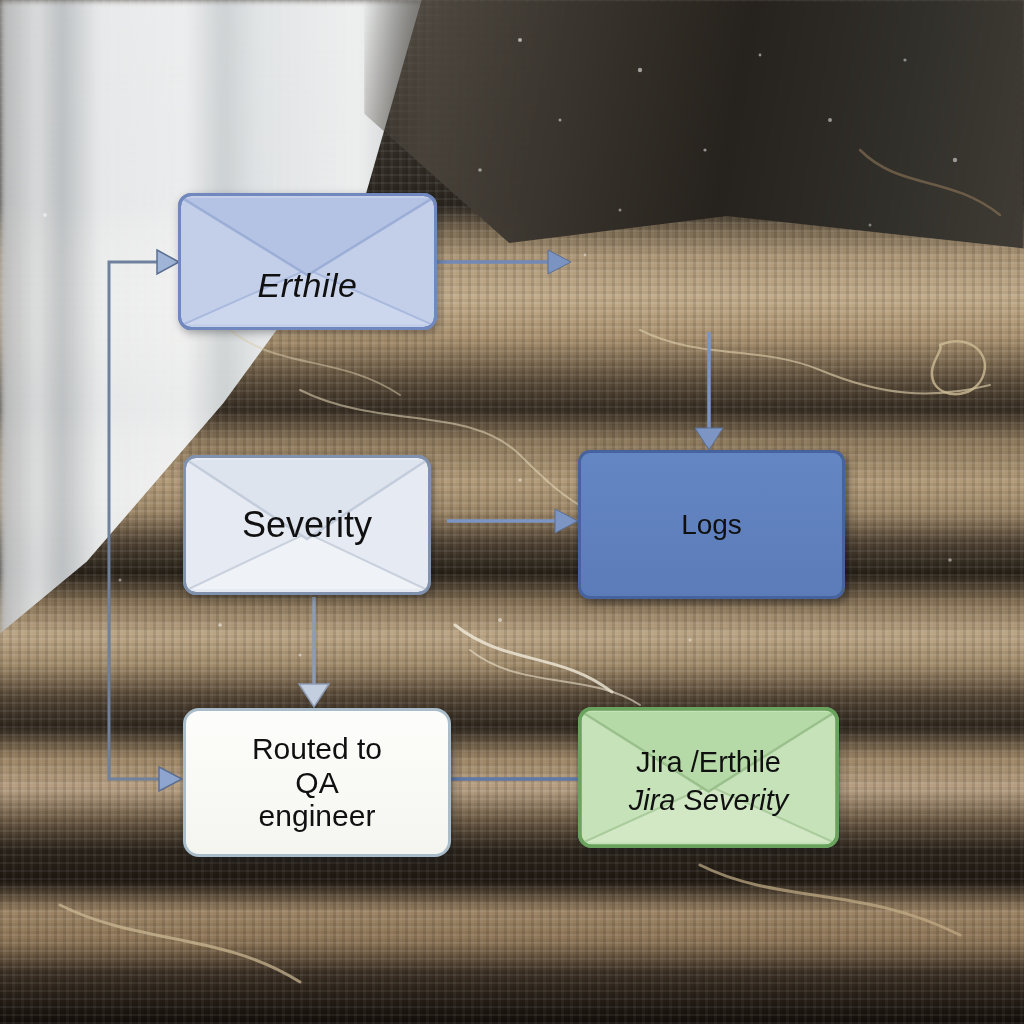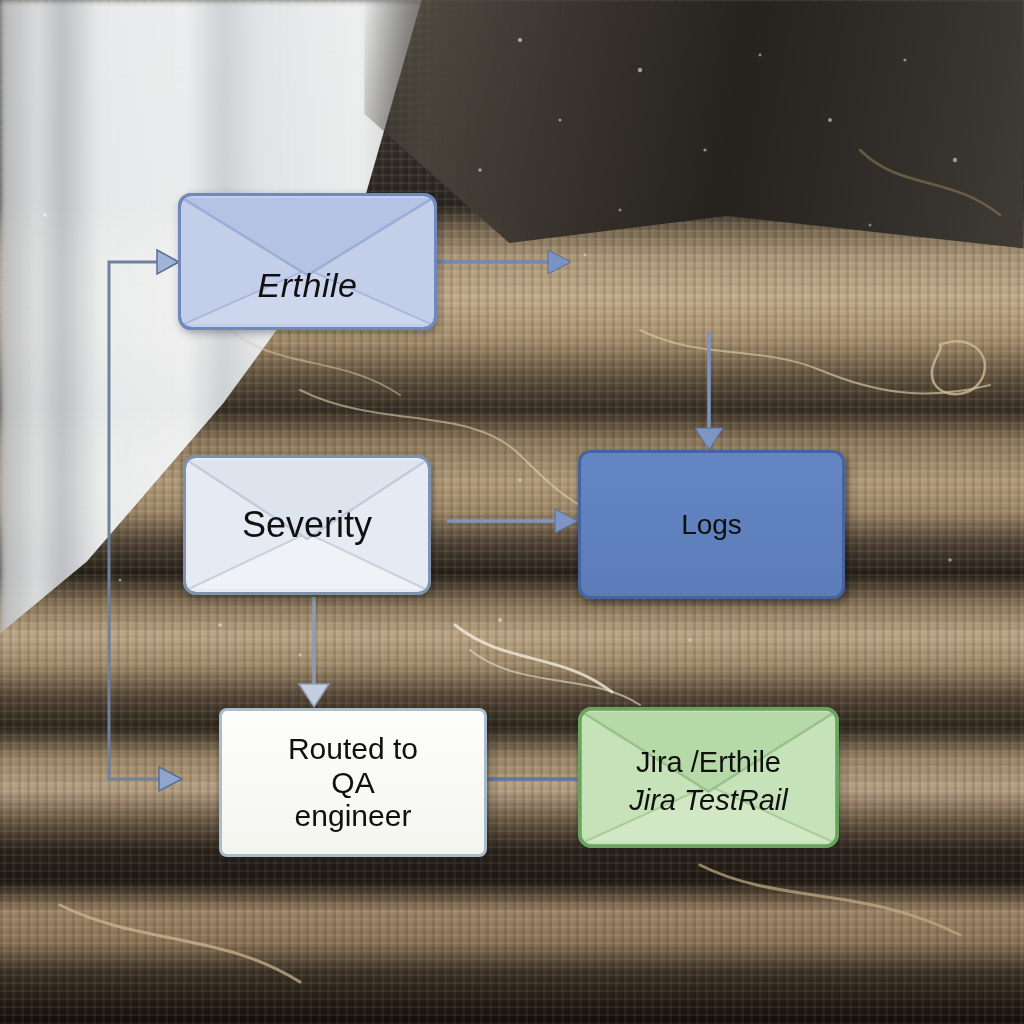--- a/index.html
+++ b/index.html
@@ -66,24 +66,24 @@
   .node-severity{left:183px;top:455px;width:248px;height:140px;font-size:36px;}
   .node-logs{
     left:578px;top:450px;width:261px;height:143px;
     border:3px solid #46639f;border-radius:12px;
     background:linear-gradient(180deg,#6486c2 0%,#5b7cb8 100%);
     box-shadow:3px 4px 9px rgba(15,15,20,.5);
     font-size:28px;
   }
   .node-routed{
     left:183px;top:708px;width:262px;height:143px;
-    border:3px solid #a9bcca;border-radius:8px;
+    border:3px solid #a9bcca;border-radius:16px;
     background:linear-gradient(180deg,#fdfdfb 0%,#f5f5f0 100%);
     box-shadow:3px 4px 9px rgba(30,30,30,.4);
-    font-size:30px;line-height:1.12;margin-left:36px;
+    font-size:30px;line-height:1.12;
   }
   .node-jira{left:578px;top:707px;width:261px;height:141px;font-size:29px;line-height:1.28;}
   .node-jira .label{margin-top:8px;}
   .bold{font-weight:400;}
   .italic{font-style:italic;}
 </style>
 </head>
 <body>
 
 <div class="stage">
@@ -204,17 +204,17 @@
     <svg class="env" viewBox="0 0 260 140" preserveAspectRatio="none">
       <rect x="1.75" y="1.75" width="256.5" height="136.5" rx="12" fill="#c6e2b9" stroke="#6aa35e" stroke-width="3.5"></rect>
       <path d="M6 134 L130 78 L254 134 Z" fill="#d2e8c5"></path>
       <path d="M6 134 L130 78 L254 134" fill="none" stroke="#aacb9b" stroke-width="2"></path>
       <path d="M4 5 H256 L130 84 Z" fill="#b6d9a8"></path>
       <path d="M4 5 L130 84 L256 5" fill="none" stroke="#96bd87" stroke-width="2.5" opacity=".9"></path>
       <rect x="1.75" y="1.75" width="256.5" height="136.5" rx="12" fill="none" stroke="#6aa35e" stroke-width="3.5"></rect>
     </svg>
     <div class="label">
       <div><span class="bold">Jira</span><span> /Erthile</span></div>
-      <div class="italic">Jira TestRail</div>
+      <div class="italic">Jira Severity</div>
     </div>
   </div>
 
 </div>
 
 </body></html>

